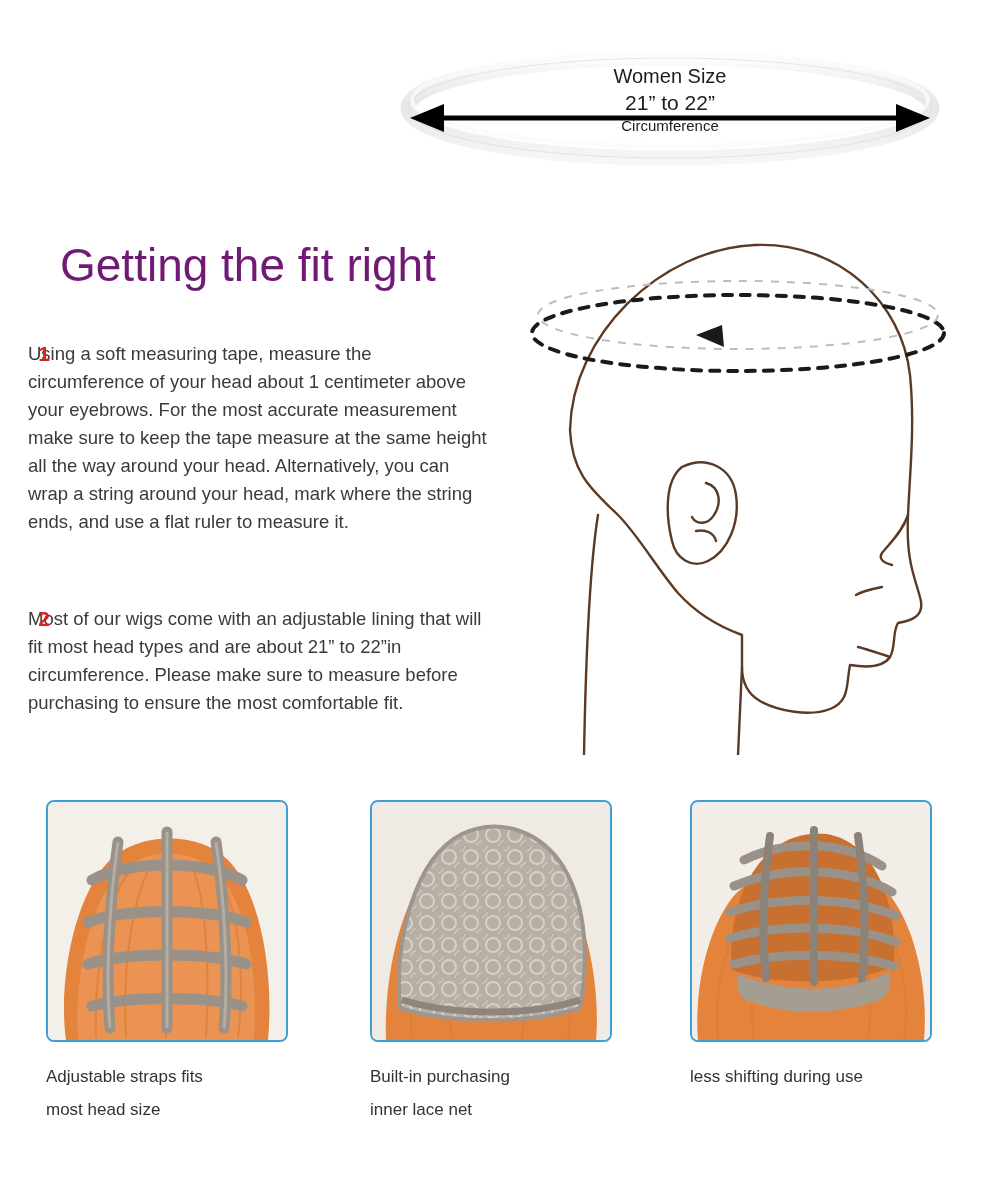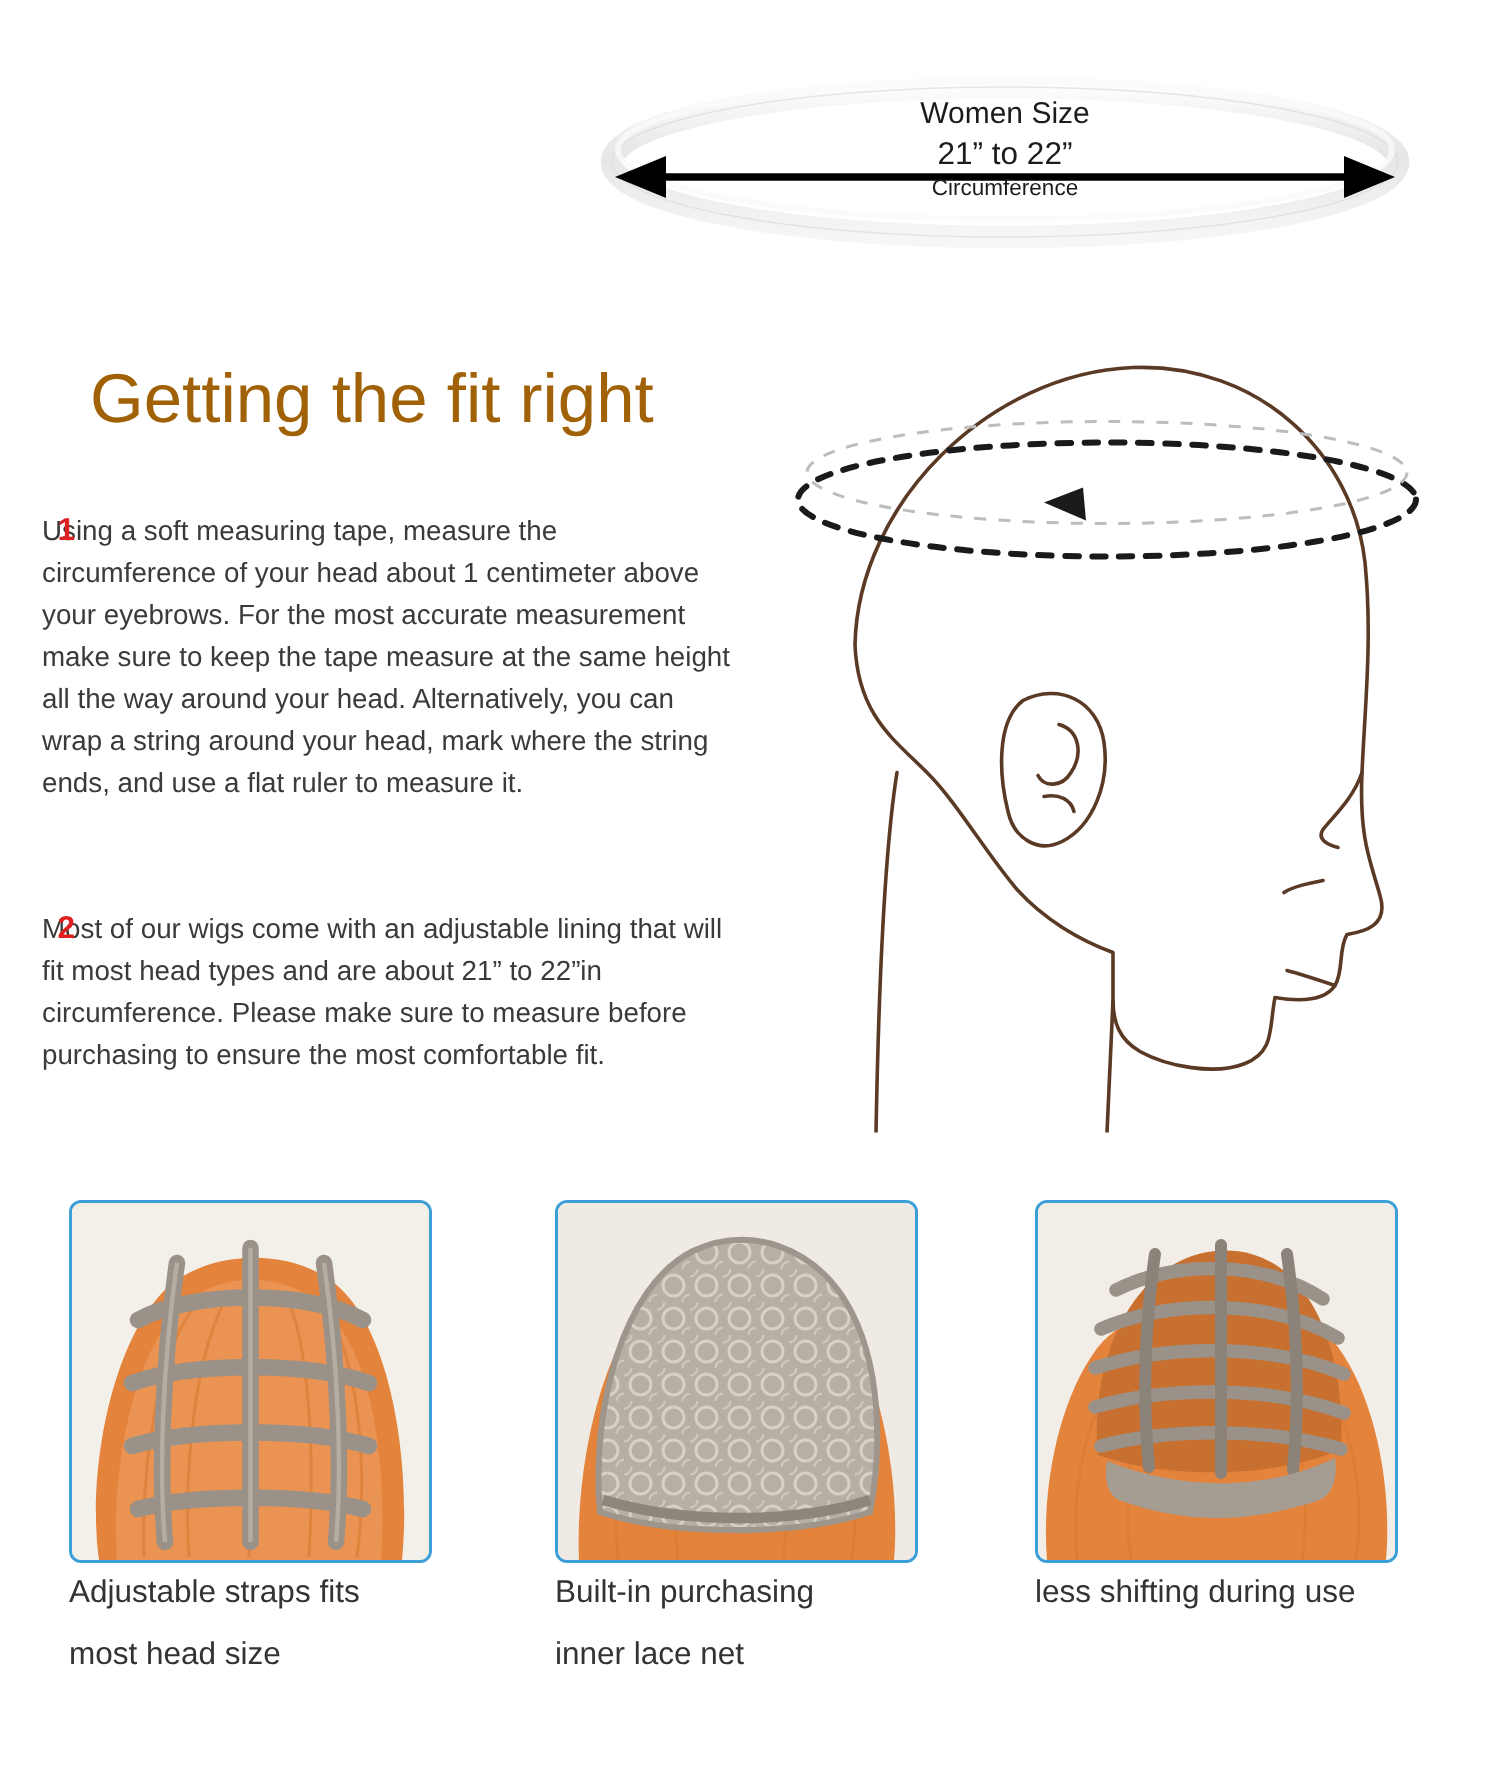--- a/index.html
+++ b/index.html
@@ -42,21 +42,21 @@
   .band-text .l2 { font-size: 21px; }
   .band-text .l3 { font-size: 15px; }
 
   
   .fit-title {
     position: absolute;
     left: 60px;
     top: 238px;
     font-size: 46px;
     font-weight: 400;
-    color: #a16207;
+    color: #701a75;
     letter-spacing: 0px;
   }
   .step {
     position: absolute;
     width: 460px;
   }
   .step-1 { left: 28px; top: 340px; }
   .step-2 { left: 28px; top: 605px; }
   .step-num {
     position: absolute;
@@ -99,21 +99,22 @@
   .card-frame {
     width: 238px;
     height: 238px;
     border: 2px solid #3d9fd8;
     border-radius: 8px;
     overflow: hidden;
     position: relative;
     background: #efe9e2;
   }
   .card-caption {
-    font-size: 21px;
+    margin-top: 18px;
+    font-size: 17px;
     line-height: 1.95;
     color: #333333;
     text-align: left;
   }
   .cap-c2 { }
   .cap-c3 { }
   svg { display: block; }
 </style>
 </head>
 <body>

